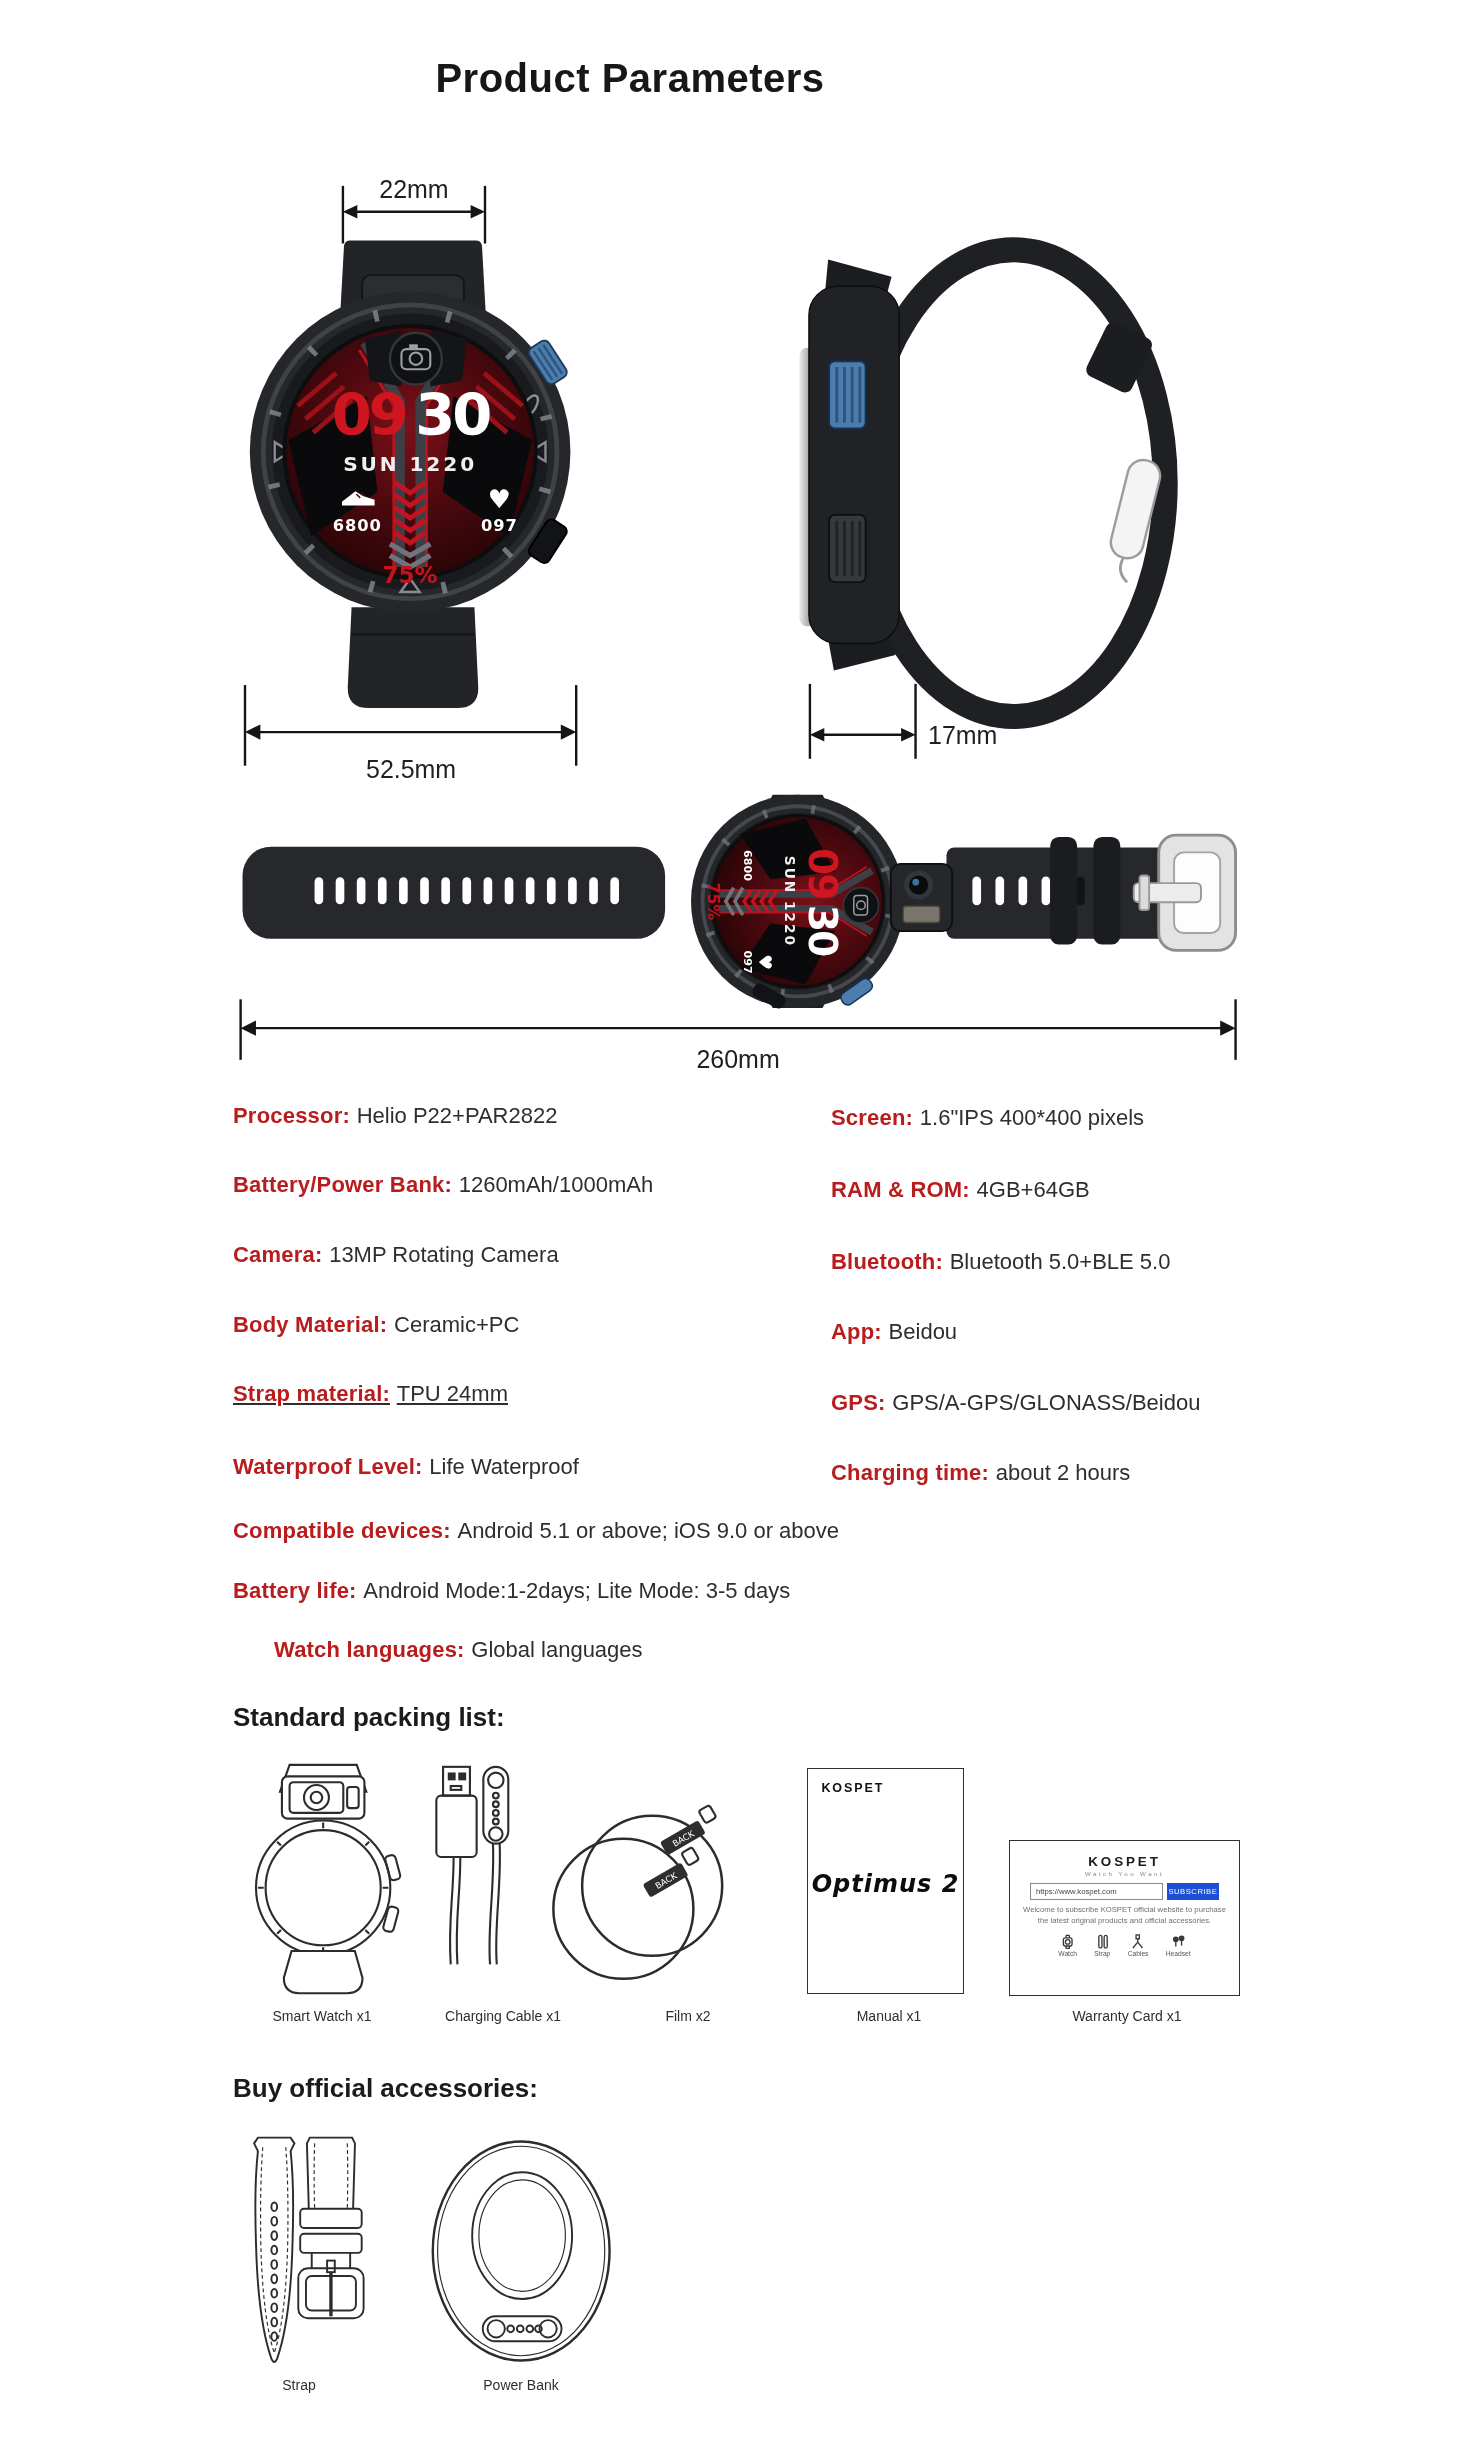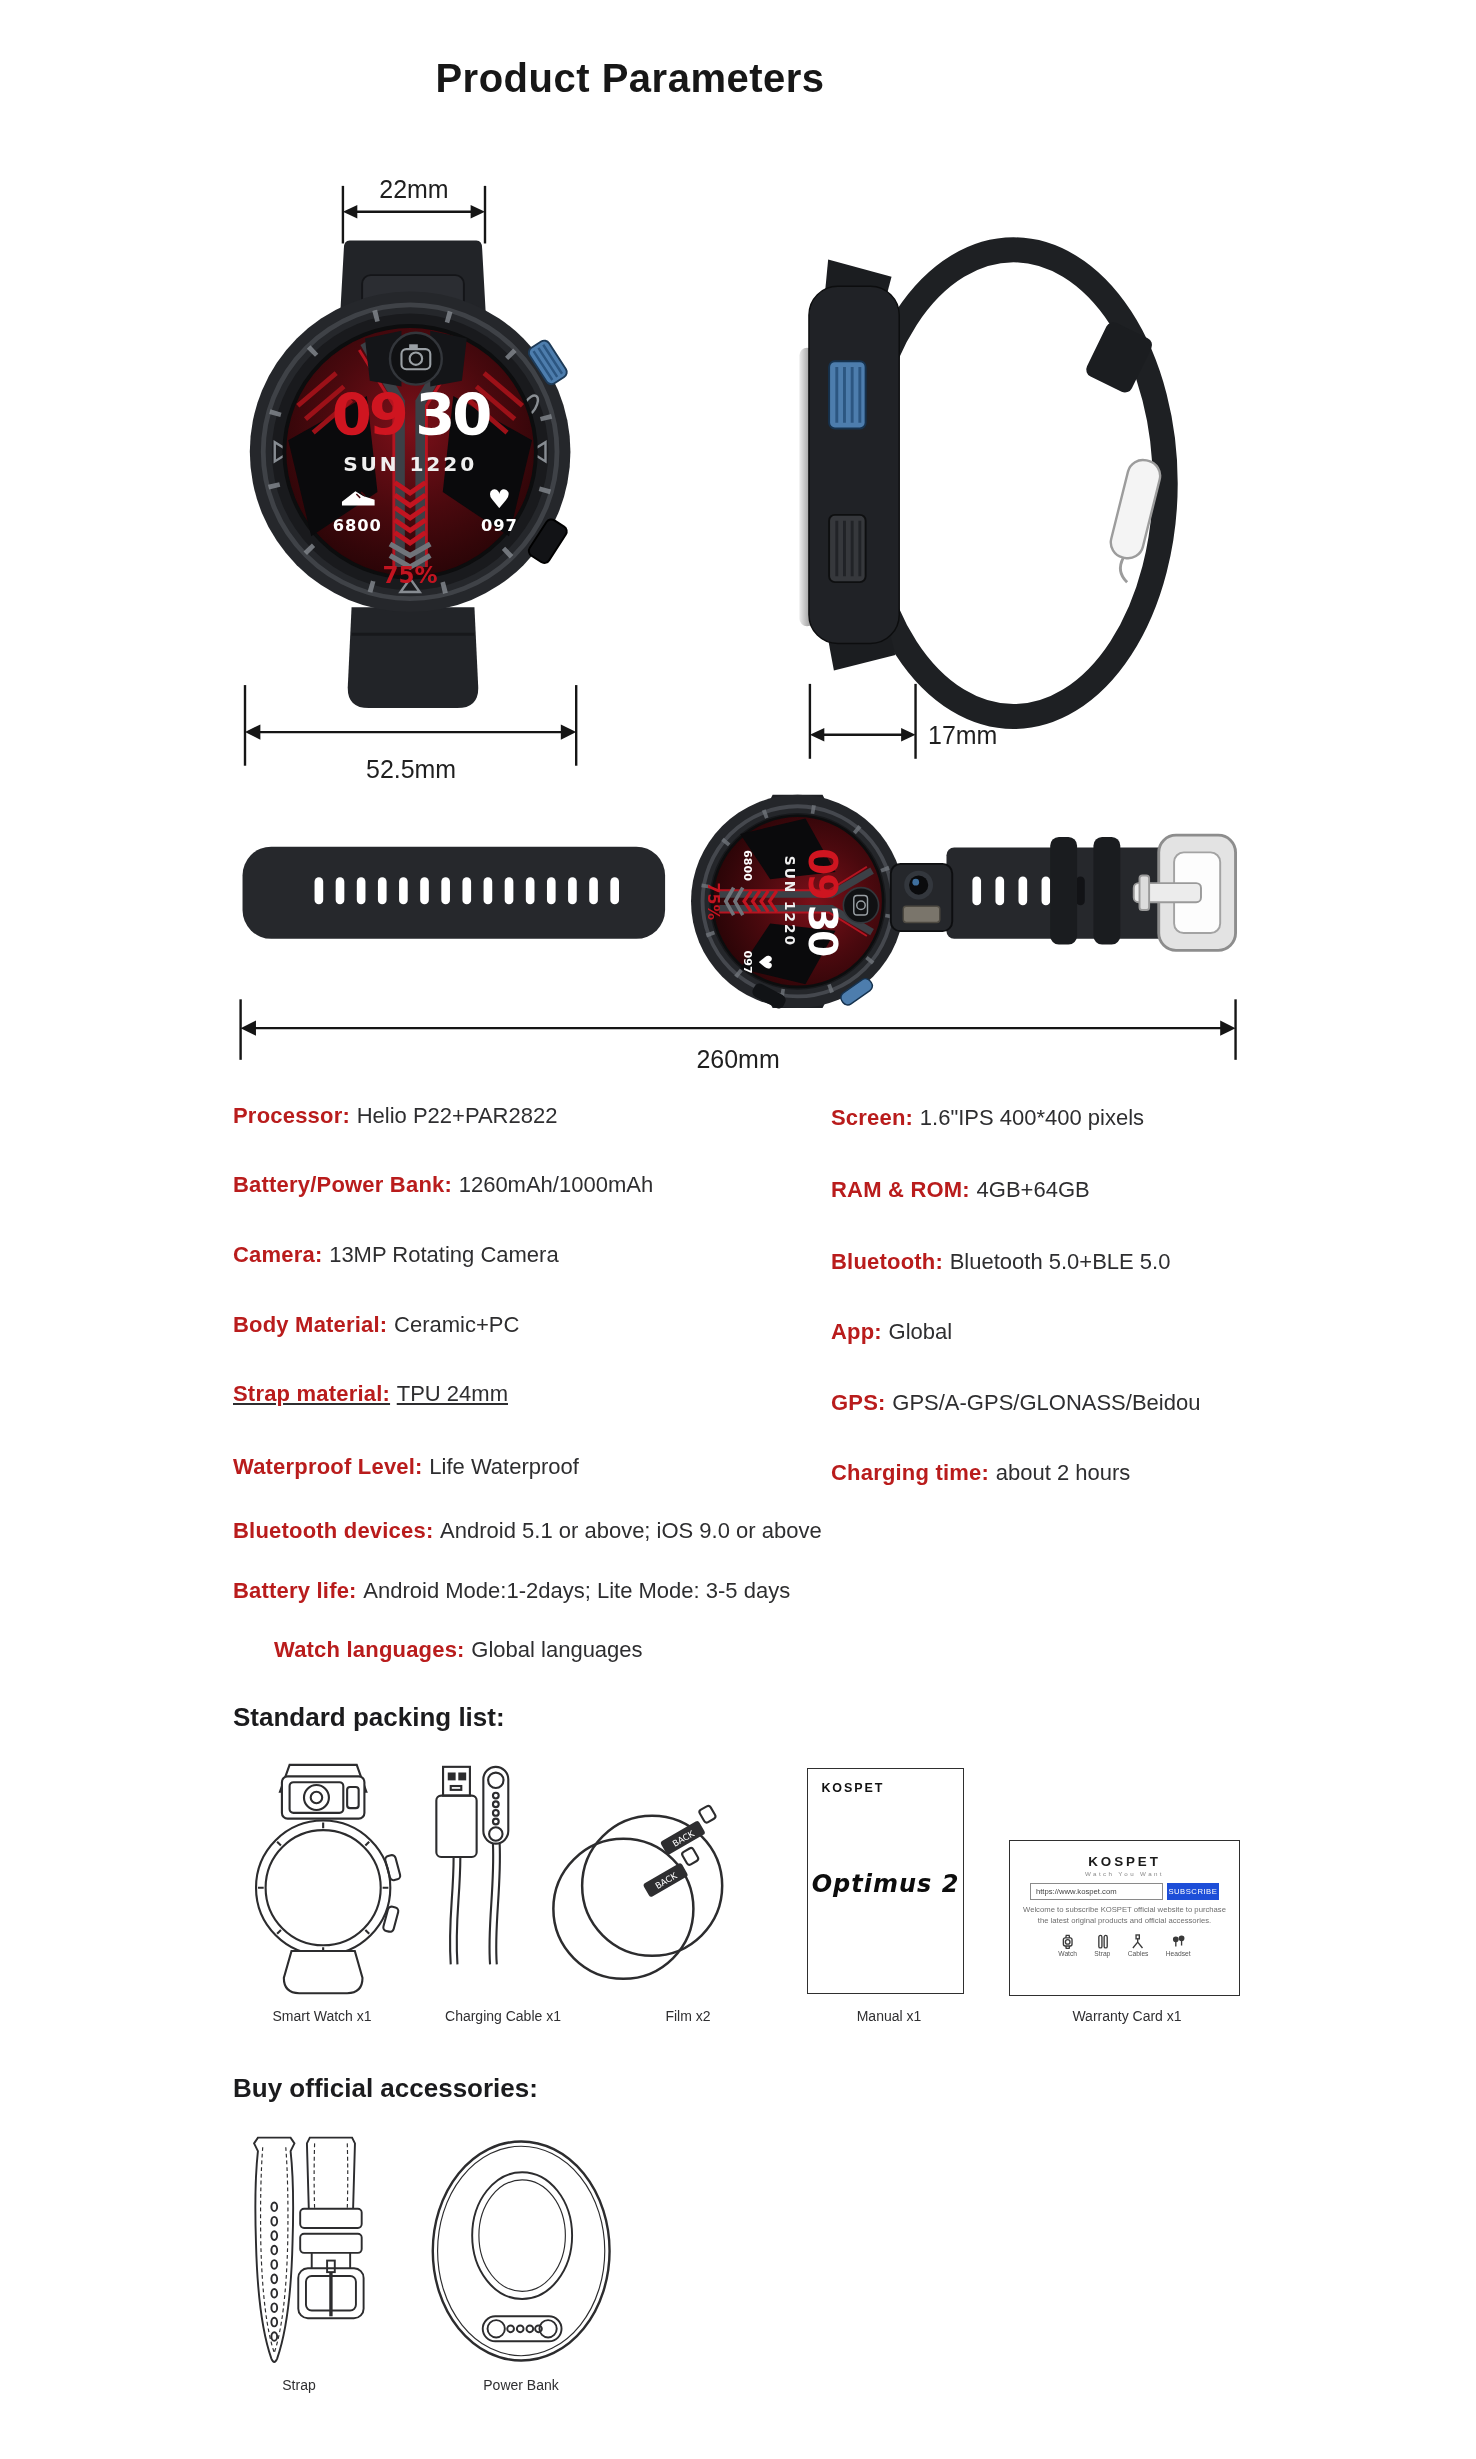--- a/index.html
+++ b/index.html
@@ -282,25 +282,25 @@
 <div class="abs spec" style="left:233px;top:1103px;"><b>Processor:</b><span>Helio P22+PAR2822</span></div>
 <div class="abs spec" style="left:233px;top:1172px;"><b>Battery/Power Bank:</b><span>1260mAh/1000mAh</span></div>
 <div class="abs spec" style="left:233px;top:1242px;"><b>Camera:</b><span>13MP Rotating Camera</span></div>
 <div class="abs spec" style="left:233px;top:1312px;"><b>Body Material:</b><span>Ceramic+PC</span></div>
 <div class="abs spec" style="left:233px;top:1381px;text-decoration:underline;"><b>Strap material:</b><span>TPU 24mm</span></div>
 <div class="abs spec" style="left:233px;top:1454px;"><b>Waterproof Level:</b><span>Life Waterproof</span></div>
 
 <div class="abs spec" style="left:831px;top:1105px;"><b>Screen:</b><span>1.6"IPS 400*400 pixels</span></div>
 <div class="abs spec" style="left:831px;top:1177px;"><b>RAM &amp; ROM:</b><span>4GB+64GB</span></div>
 <div class="abs spec" style="left:831px;top:1249px;"><b>Bluetooth:</b><span>Bluetooth 5.0+BLE 5.0</span></div>
-<div class="abs spec" style="left:831px;top:1319px;"><b>App:</b><span>Global</span></div>
+<div class="abs spec" style="left:831px;top:1319px;"><b>App:</b><span>Beidou</span></div>
 <div class="abs spec" style="left:831px;top:1390px;"><b>GPS:</b><span>GPS/A-GPS/GLONASS/Beidou</span></div>
 <div class="abs spec" style="left:831px;top:1460px;"><b>Charging time:</b><span>about 2 hours</span></div>
 
-<div class="abs spec" style="left:233px;top:1518px;"><b>Bluetooth devices:</b><span>Android 5.1 or above; iOS 9.0 or above</span></div>
+<div class="abs spec" style="left:233px;top:1518px;"><b>Compatible devices:</b><span>Android 5.1 or above; iOS 9.0 or above</span></div>
 <div class="abs spec" style="left:233px;top:1578px;"><b>Battery life:</b><span>Android Mode:1-2days;  Lite Mode: 3-5 days</span></div>
 <div class="abs spec" style="left:233px;top:1637px;margin-left:41px;"><b>Watch languages:</b><span>Global languages</span></div>
 
 <div class="abs sec-head" style="left:233px;top:1702px;">Standard packing list:</div>
 
 <svg class="abs" style="left:231px;top:1763px;" width="1038" height="235" viewBox="0 0 1080 245" fill="none" stroke="#2c2c2e" stroke-width="2.2">
 
   <g>
     <path d="M60,2 L130,2 L140,30 L50,30 Z"></path>
     <rect x="52" y="14" width="86" height="44" rx="6" fill="#ffffff"></rect>

